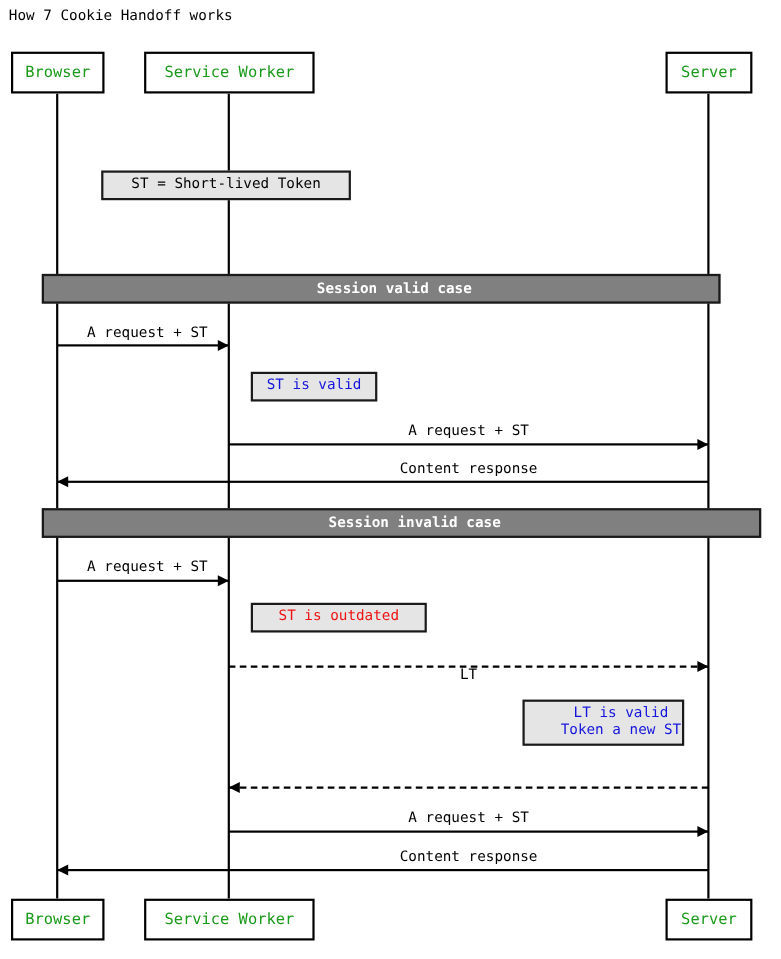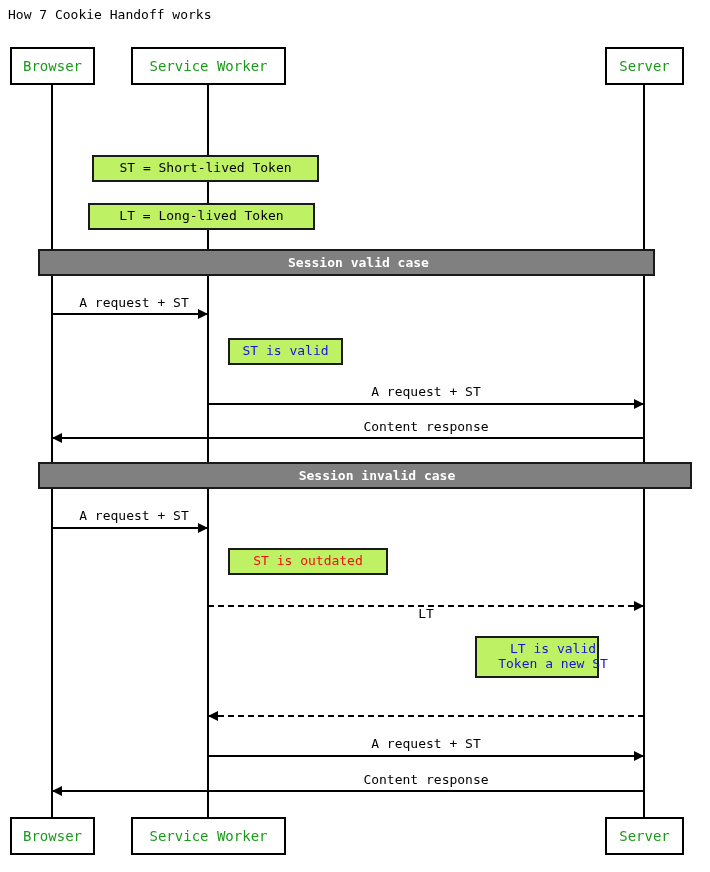--- a/index.html
+++ b/index.html
@@ -62,21 +62,21 @@
     justify-content: center;
     white-space: pre;
     z-index: 5;
     padding-left: 24px;
   }
   
   .note {
     position: absolute;
     box-sizing: border-box;
     border: 2px solid #1a1a1a;
-    background: #bef264;
+    background: #e5e5e5;
     font-size: 13px;
     display: flex;
     flex-direction: column;
     align-items: center;
     justify-content: center;
     white-space: pre;
     z-index: 6;
     line-height: 1.15;
     color: #000000;
   }
@@ -124,21 +124,20 @@
 <div class="lifeline" style="left: 51px; top: 85px; height: 732px;"></div>
     <div class="lifeline" style="left: 207px; top: 85px; height: 732px;"></div>
     <div class="lifeline" style="left: 643px; top: 85px; height: 732px;"></div>
     <div class="participant" style="left: 10px; width: 85px; height: 38px; top: 47px;"><span>Browser</span></div>
     <div class="participant" style="left: 131px; width: 155px; height: 38px; top: 47px;"><span>Service Worker</span></div>
     <div class="participant" style="left: 605px; width: 79px; height: 38px; top: 47px;"><span>Server</span></div>
     <div class="participant" style="left: 10px; width: 85px; height: 38px; top: 817px;"><span>Browser</span></div>
     <div class="participant" style="left: 131px; width: 155px; height: 38px; top: 817px;"><span>Service Worker</span></div>
     <div class="participant" style="left: 605px; width: 79px; height: 38px; top: 817px;"><span>Server</span></div>
     <div class="note" style="left: 92px; top: 155px; width: 227px; height: 27px;"><span>ST = Short-lived Token</span></div>
-    <div class="note" style="left: 88px; top: 203px; width: 227px; height: 27px;"><span>LT = Long-lived Token</span></div>
     <div class="band" style="left: 38px; top: 249px; width: 617px; height: 27px;"><span>Session valid case</span></div>
     <div class="band" style="left: 38px; top: 462px; width: 654px; height: 27px;"><span>Session invalid case</span></div>
     <div class="msg-line" style="left: 52px; width: 156px; top: 313px;"></div>
     <div class="arrowhead right" style="top: 309px; left: 198px;"></div>
     <div class="msg-label" style="left: 60px; top: 295px; width: 148px;">A request + ST</div>
     <div class="msg-line" style="left: 208px; width: 436px; top: 403px;"></div>
     <div class="arrowhead right" style="top: 399px; left: 634px;"></div>
     <div class="msg-label" style="left: 208px; top: 384px; width: 436px;">A request + ST</div>
     <div class="msg-line" style="left: 52px; width: 592px; top: 437px;"></div>
     <div class="arrowhead left" style="top: 433px; left: 52px;"></div>
@@ -152,14 +151,14 @@
     <div class="msg-line dashed" style="left: 208px; width: 436px; top: 715px;"></div>
     <div class="arrowhead left" style="top: 711px; left: 208px;"></div>
     <div class="msg-line" style="left: 208px; width: 436px; top: 755px;"></div>
     <div class="arrowhead right" style="top: 751px; left: 634px;"></div>
     <div class="msg-label" style="left: 208px; top: 736px; width: 436px;">A request + ST</div>
     <div class="msg-line" style="left: 52px; width: 592px; top: 790px;"></div>
     <div class="arrowhead left" style="top: 786px; left: 52px;"></div>
     <div class="msg-label" style="left: 208px; top: 772px; width: 436px;">Content response</div>
     <div class="note blue" style="left: 228px; top: 338px; width: 115px; height: 27px;"><span>ST is valid</span></div>
     <div class="note red" style="left: 228px; top: 548px; width: 160px; height: 27px;"><span>ST is outdated</span></div>
-    <div class="note blue" style="left: 475px; top: 636px; width: 124px; height: 42px; padding-left: 32px;"><span>LT is valid</span><span>Token a new ST</span></div>
+    <div class="note blue" style="left: 475px; top: 636px; width: 147px; height: 42px; padding-left: 32px;"><span>LT is valid</span><span>Token a new ST</span></div>
   </div>
 
 </body></html>

